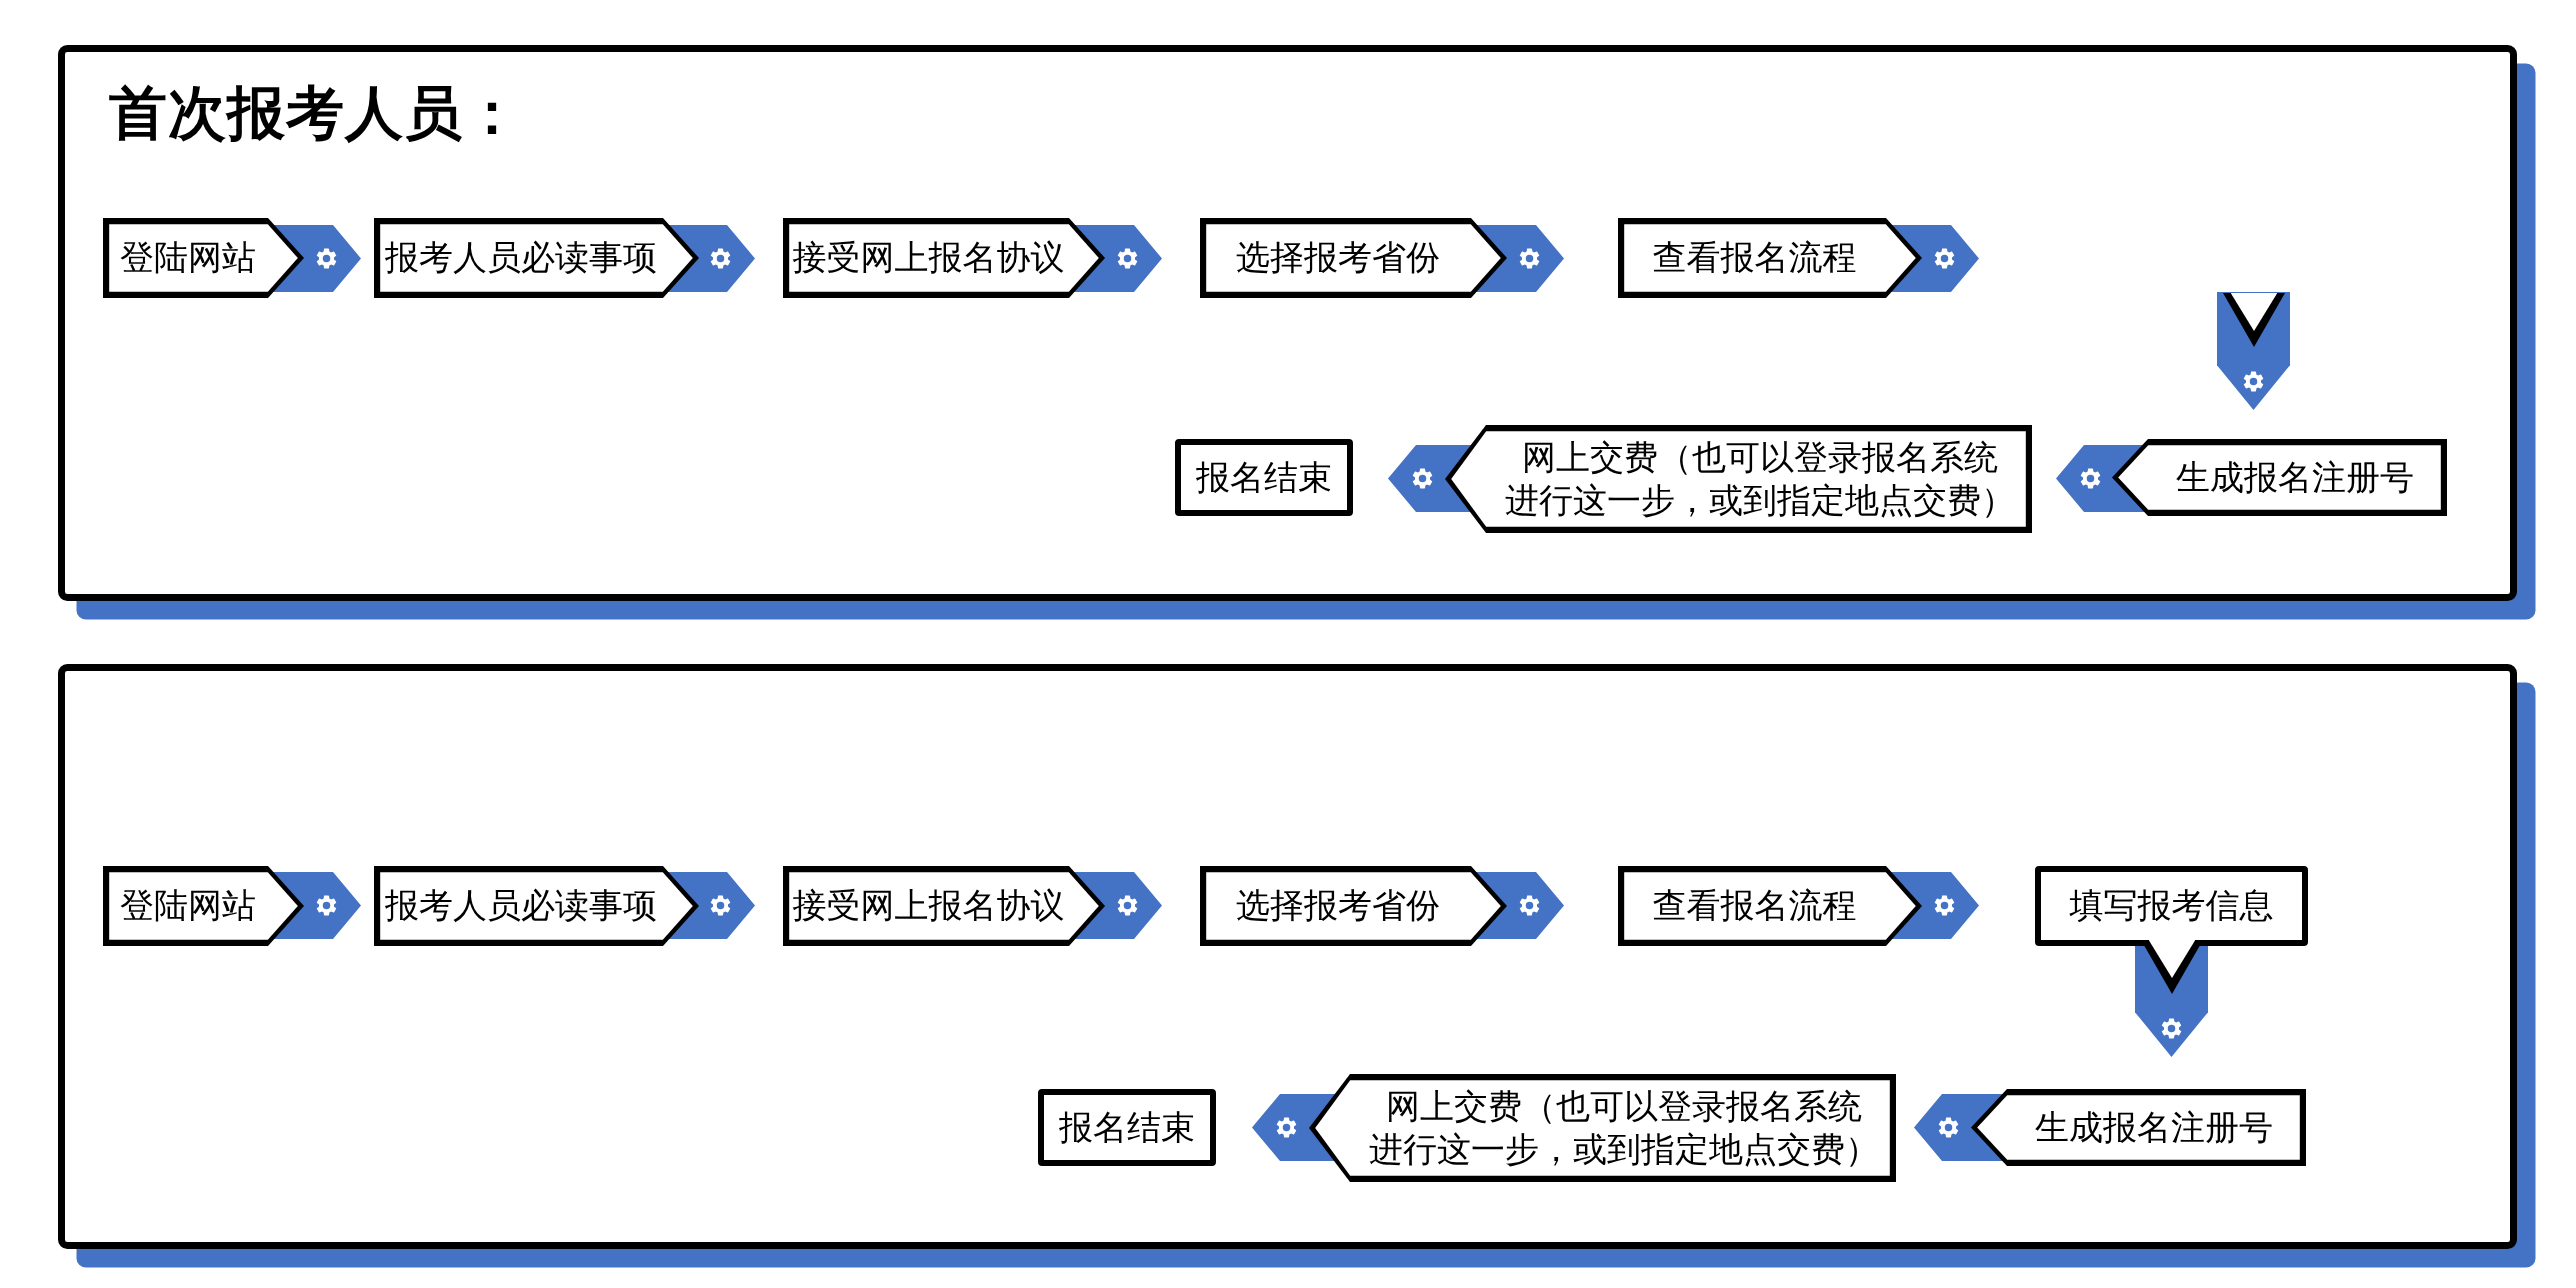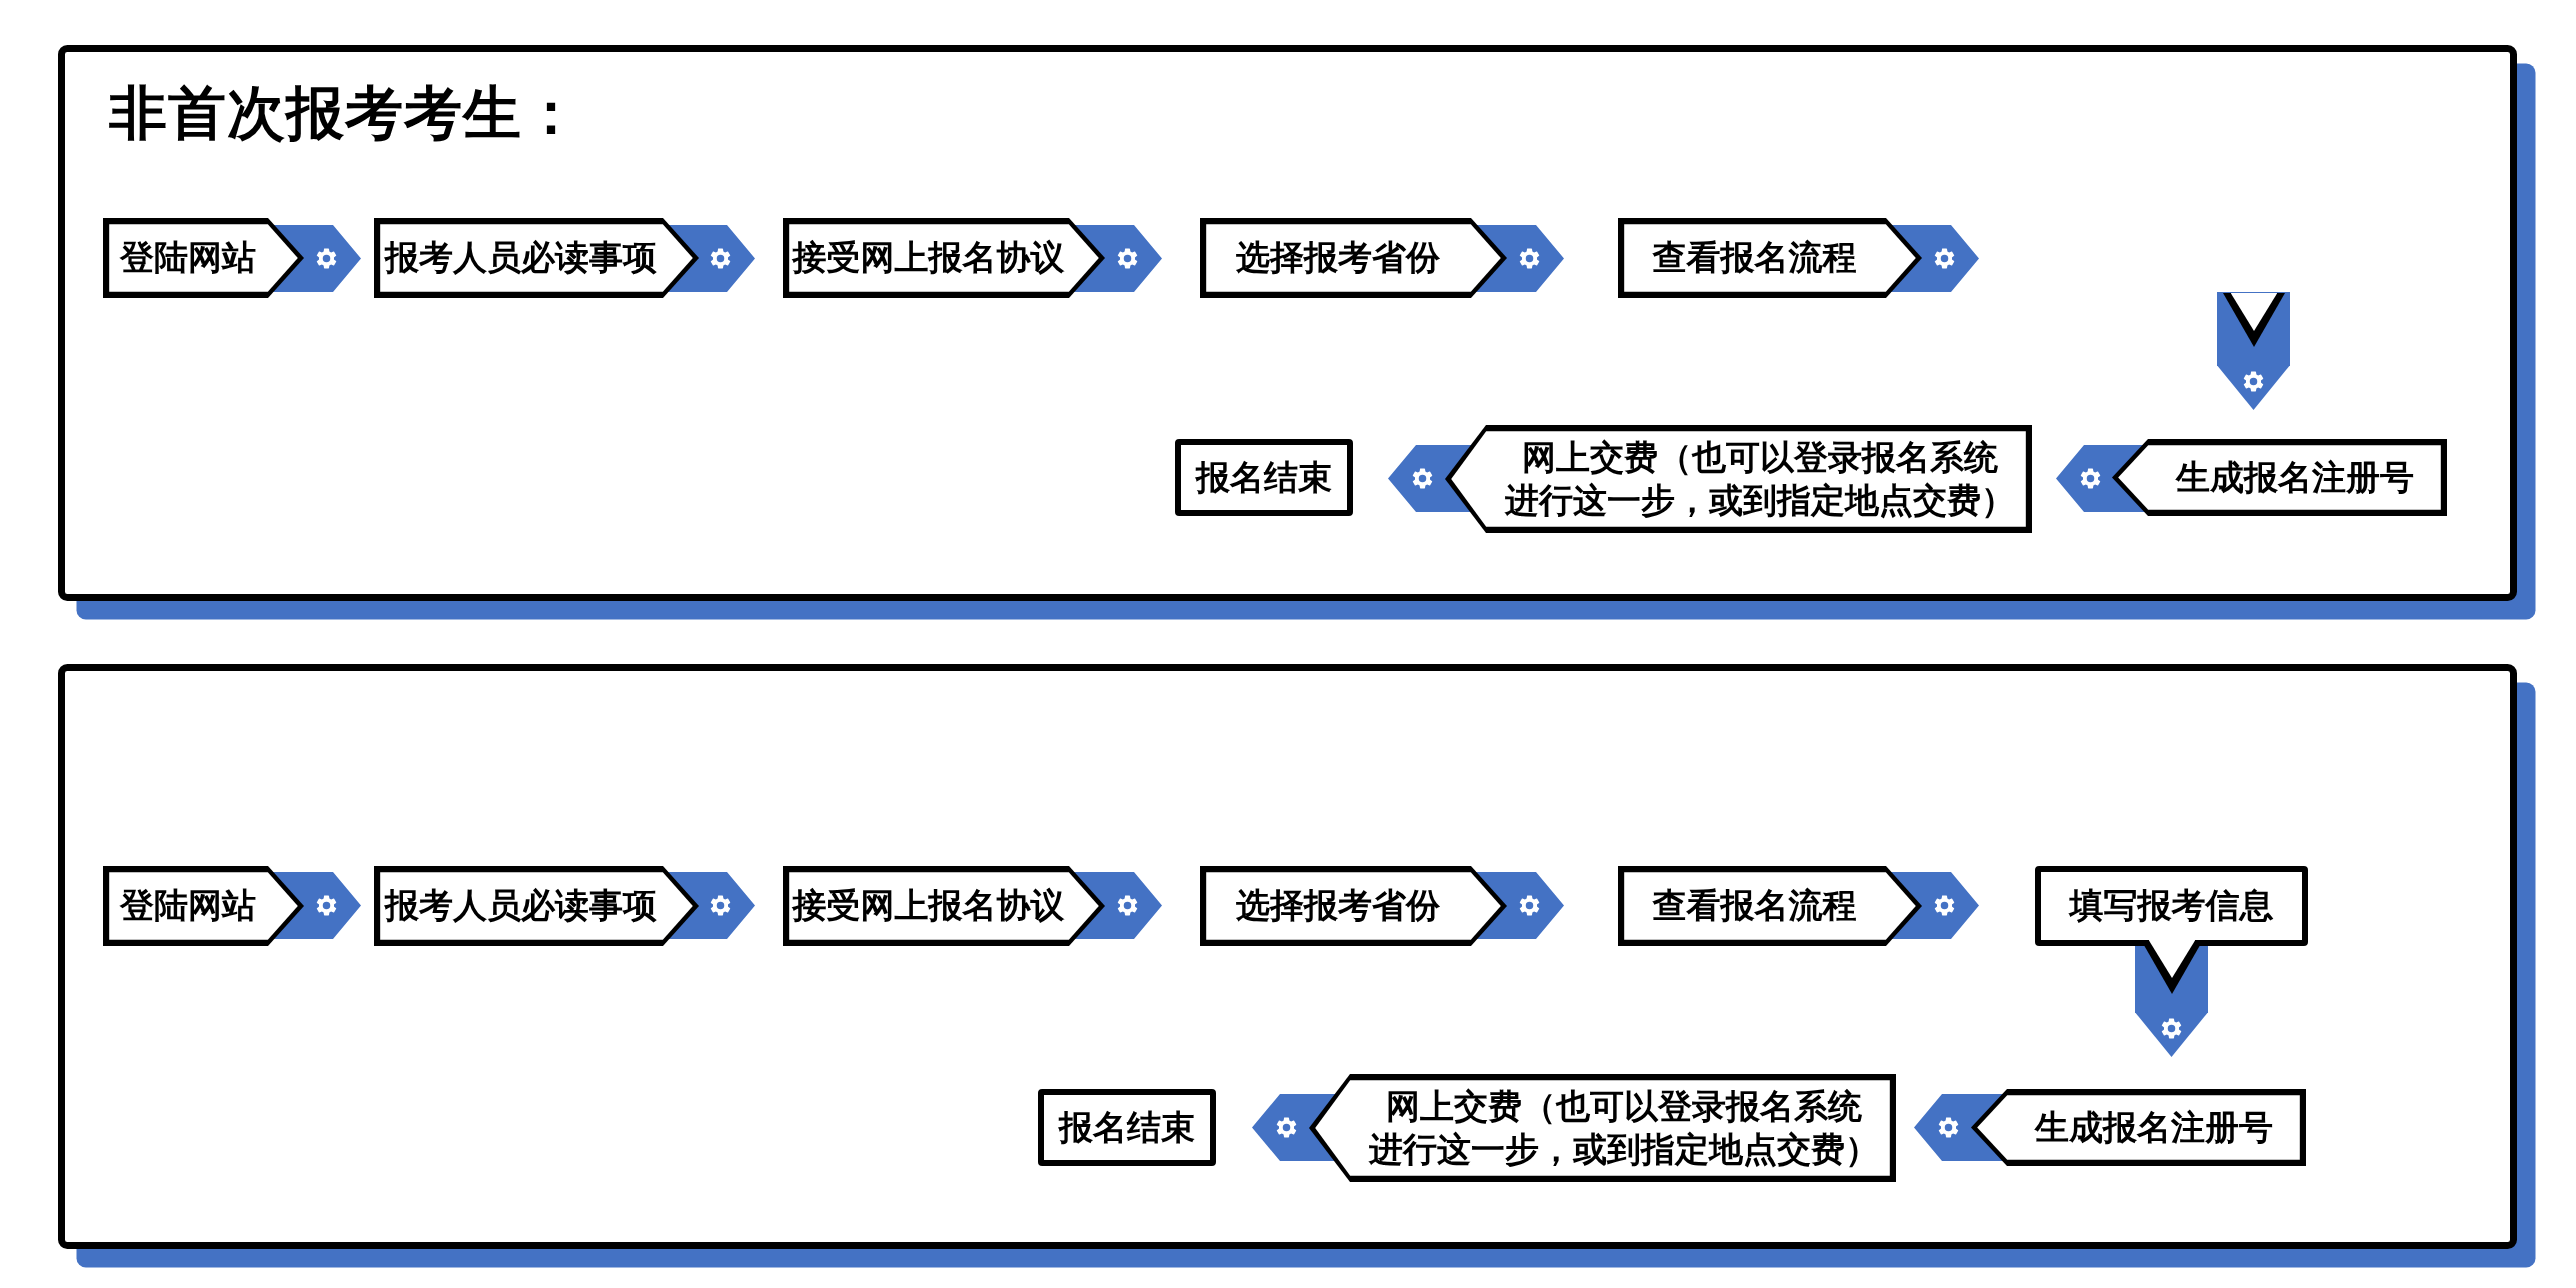--- a/index.html
+++ b/index.html
@@ -28,21 +28,21 @@
     white-space:nowrap;
     z-index:4;
   }
 
   
   .box{position:absolute;z-index:2;background:var(--ink);}
   .box .in{position:absolute;inset:6.2px;background:var(--paper);}
   .box .lbl{
     position:absolute;inset:0;
     display:flex;align-items:center;justify-content:center;
-    font-size:34px;font-weight:700;white-space:nowrap;
+    font-size:34px;font-weight:400;white-space:nowrap;
   }
   
   .rect{background:var(--paper);border:6.2px solid var(--ink);border-radius:4.1px;}
   .rect .lbl{position:absolute;inset:0;}
   
   .pr{clip-path:polygon(0 0,calc(100% - 36px) 0,100% 50%,calc(100% - 36px) 100%,0 100%);}
   .pr .in{clip-path:polygon(0 0,calc(100% - 30px) 0,100% 50%,calc(100% - 30px) 100%,0 100%);}
   .pr .lbl{padding:0 36px 0 5.2px;}
   
   .pl{clip-path:polygon(36px 0,100% 0,100% 100%,36px 100%,0 50%);}
@@ -78,21 +78,21 @@
     clip-path:polygon(0 0,100% 0,50% 100%);}
   .vnotch .vn-in{position:absolute;left:7.7px;right:7.7px;top:0;height:38px;background:var(--paper);
     clip-path:polygon(0 0,100% 0,50% 100%);}
 </style>
 </head>
 <body>
 
 <div class="page">
 
   <section class="panel" style="left:58px;top:45px;width:2459px;height:556px"></section>
-  <h1 class="panel-title" style="left:109px;top:75px">非首次报考考生：</h1>
+  <h1 class="panel-title" style="left:109px;top:75px">首次报考人员：</h1>
 
   <div class="chev chev-r" style="left:268px;top:225px">
       <span class="gear">
         <svg viewBox="0 0 24 24">
           <path fill="#ffffff" d="M19.14 12.94c.04-.3.06-.61.06-.94 0-.32-.02-.64-.07-.94l2.03-1.58a.49.49 0 0 0 .12-.61l-1.92-3.32a.488.488 0 0 0-.59-.22l-2.39.96c-.5-.38-1.03-.7-1.62-.94l-.36-2.54a.484.484 0 0 0-.48-.41h-3.84c-.24 0-.43.17-.47.41l-.36 2.54c-.59.24-1.13.57-1.62.94l-2.39-.96a.488.488 0 0 0-.59.22L2.74 8.87c-.12.21-.08.47.12.61l2.03 1.58c-.05.3-.09.63-.09.94s.02.64.07.94l-2.03 1.58a.49.49 0 0 0-.12.61l1.92 3.32c.12.22.37.29.59.22l2.39-.96c.5.38 1.03.7 1.62.94l.36 2.54c.05.24.24.41.48.41h3.84c.24 0 .44-.17.47-.41l.36-2.54c.59-.24 1.13-.56 1.62-.94l2.39.96c.22.08.47 0 .59-.22l1.92-3.32a.49.49 0 0 0-.12-.61l-2.01-1.58zM12 15.6a3.6 3.6 0 1 1 0-7.2 3.6 3.6 0 0 1 0 7.2z"></path>
         </svg>
       </span>
     </div>
   <div class="chev chev-r" style="left:662px;top:225px">
       <span class="gear">

